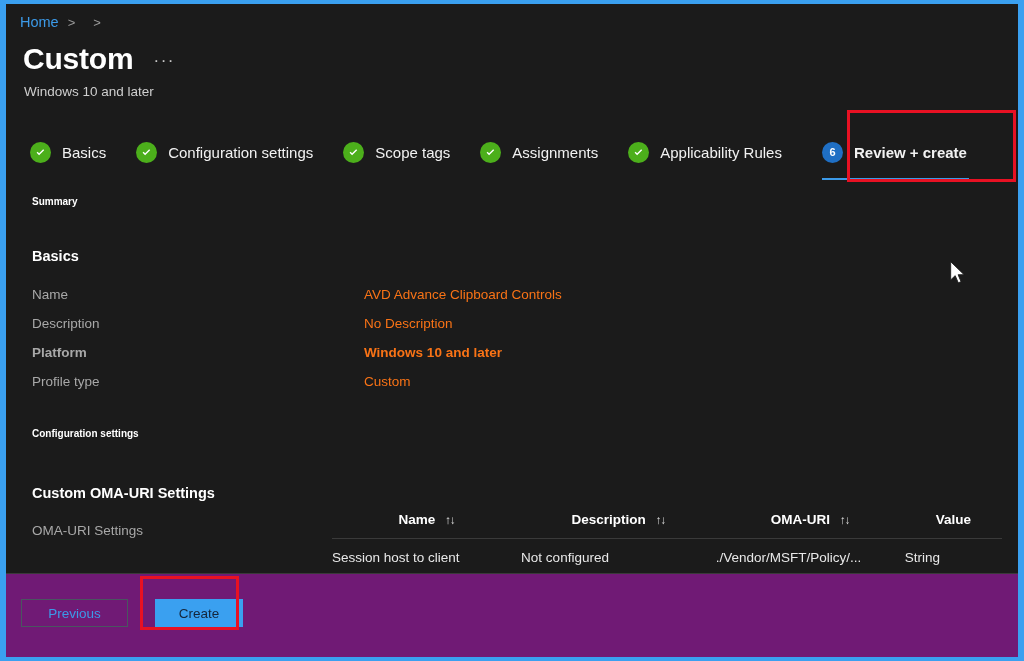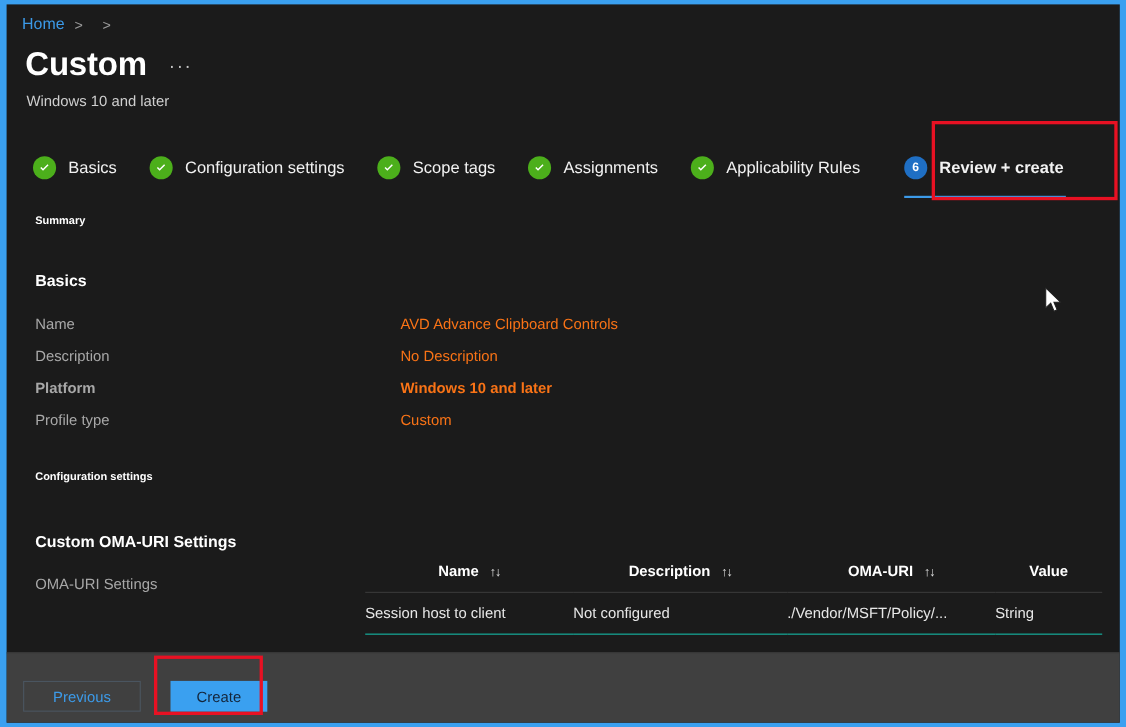--- a/index.html
+++ b/index.html
@@ -230,22 +230,22 @@
   }
   .col-name { width: 175px; }
   .col-desc { width: 180px; }
   .col-uri  { width: 175px; }
   .col-val  { width: 90px; }
 
   
   #footer {
     position: absolute;
     left: 0; right: 0; bottom: 0;
-    height: 64px;
-    background: #404040;
+    height: 84px;
+    background: #701a75;
     border-top: 1px solid #3a3a3a;
   }
   #btn-previous {
     position: absolute;
     left: 15px;
     top: 25px;
     width: 107px;
     height: 28px;
     background: transparent;
     border: 1px solid #4a5560;

